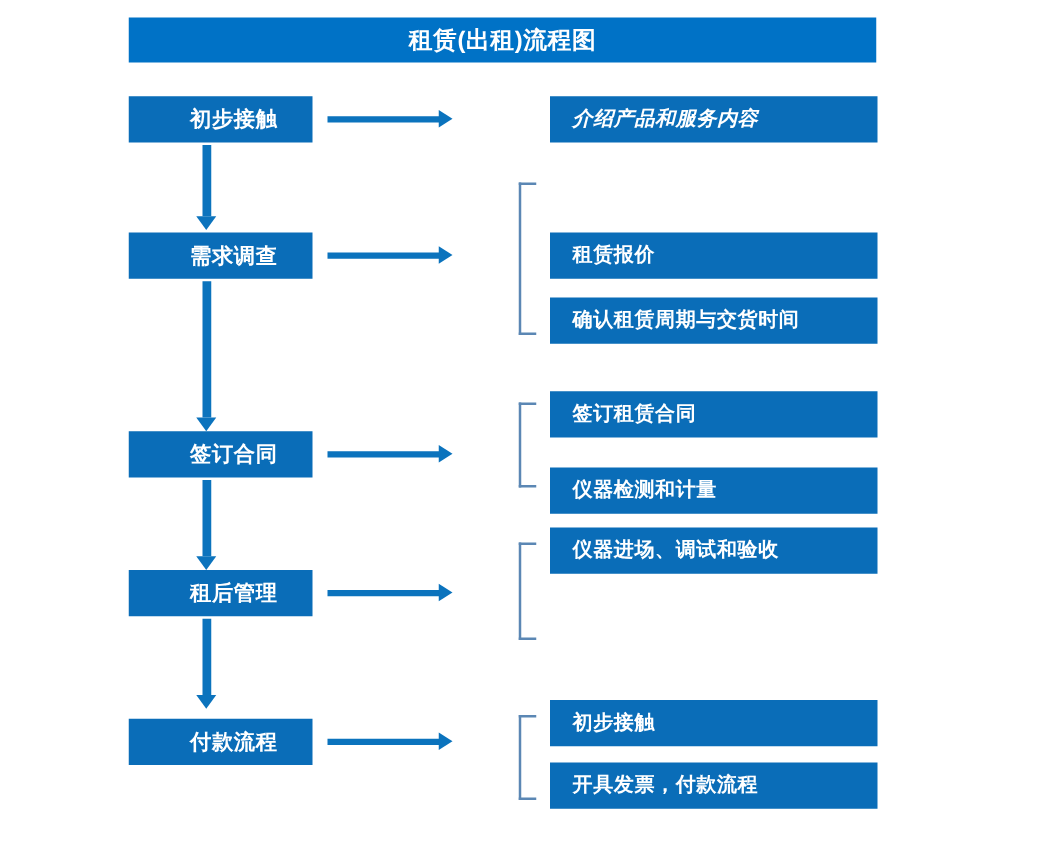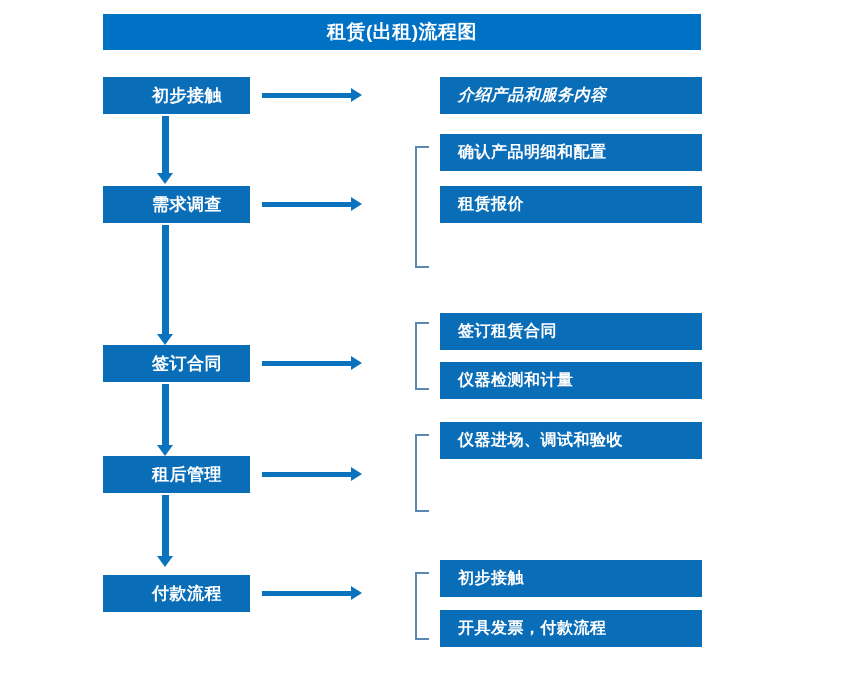--- a/index.html
+++ b/index.html
@@ -145,42 +145,42 @@
 
   <div class="stage-box" style="left:103px; top:186px;">需求调查</div>
 
   <div class="h-arrow" style="left:262px; top:197px; width:100px;">
     <div class="shaft" style="width:90px;"></div>
     <div class="head" style="left:89px;"></div>
   </div>
 
   <div class="bracket" style="left:415px; top:146px; height:122px;"></div>
 
-  <div class="detail-box" style="top:134px;">确认产品明细和配置</div>
 
   <div class="detail-box" style="top:186px;">租赁报价</div>
 
+  <div class="detail-box" style="top:238px;">确认租赁周期与交货时间</div>
 
   <div class="v-arrow" style="left:157px; top:225px; height:120px;">
     <div class="shaft" style="height:109px;"></div>
     <div class="head" style="top:109px;"></div>
   </div>
 
   <div class="stage-box" style="left:103px; top:345px;">签订合同</div>
 
   <div class="h-arrow" style="left:262px; top:356px; width:100px;">
     <div class="shaft" style="width:90px;"></div>
     <div class="head" style="left:89px;"></div>
   </div>
 
   <div class="bracket" style="left:415px; top:322px; height:68px;"></div>
 
   <div class="detail-box" style="top:313px;">签订租赁合同</div>
 
-  <div class="detail-box" style="top:362px;">仪器检测和计量</div>
+  <div class="detail-box" style="top:374px;">仪器检测和计量</div>
 
   <div class="v-arrow" style="left:157px; top:384px; height:72px;">
     <div class="shaft" style="height:61px;"></div>
     <div class="head" style="top:61px;"></div>
   </div>
 
   <div class="stage-box" style="left:103px; top:456px;">租后管理</div>
 
   <div class="h-arrow" style="left:262px; top:467px; width:100px;">
     <div class="shaft" style="width:90px;"></div>

